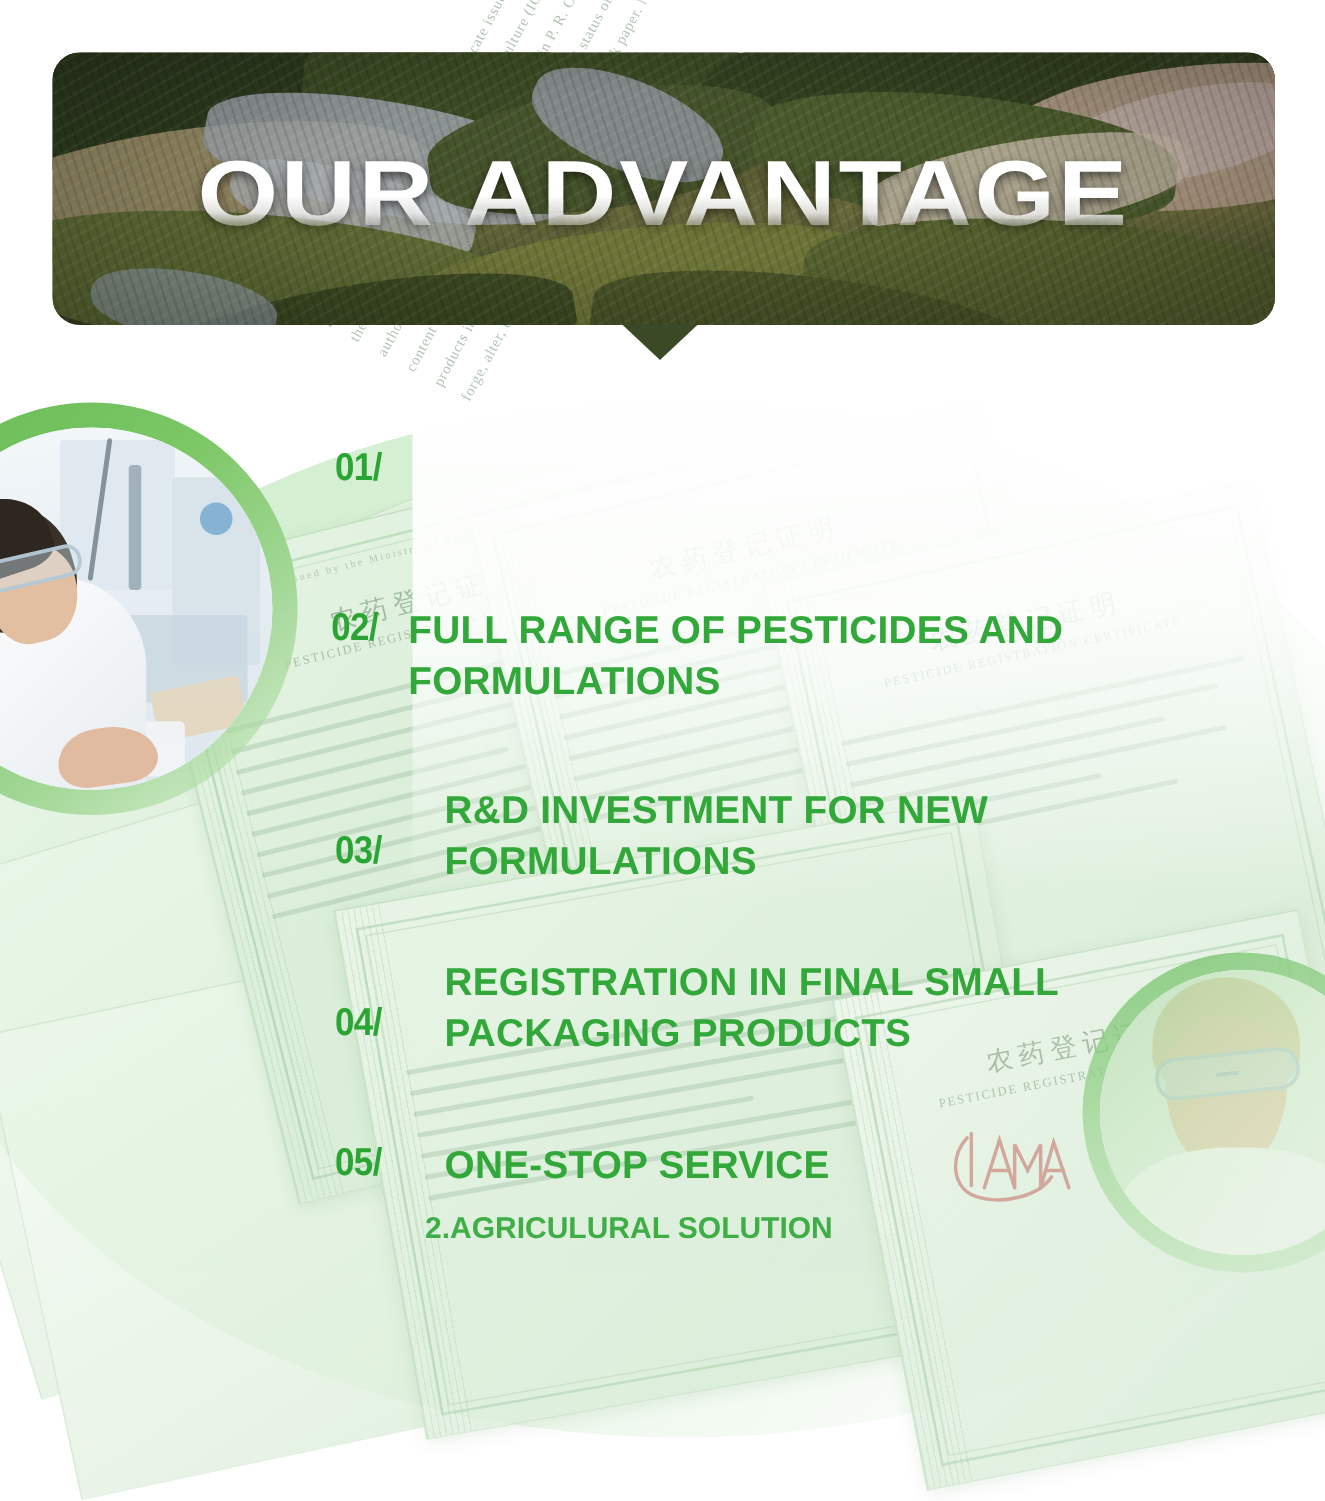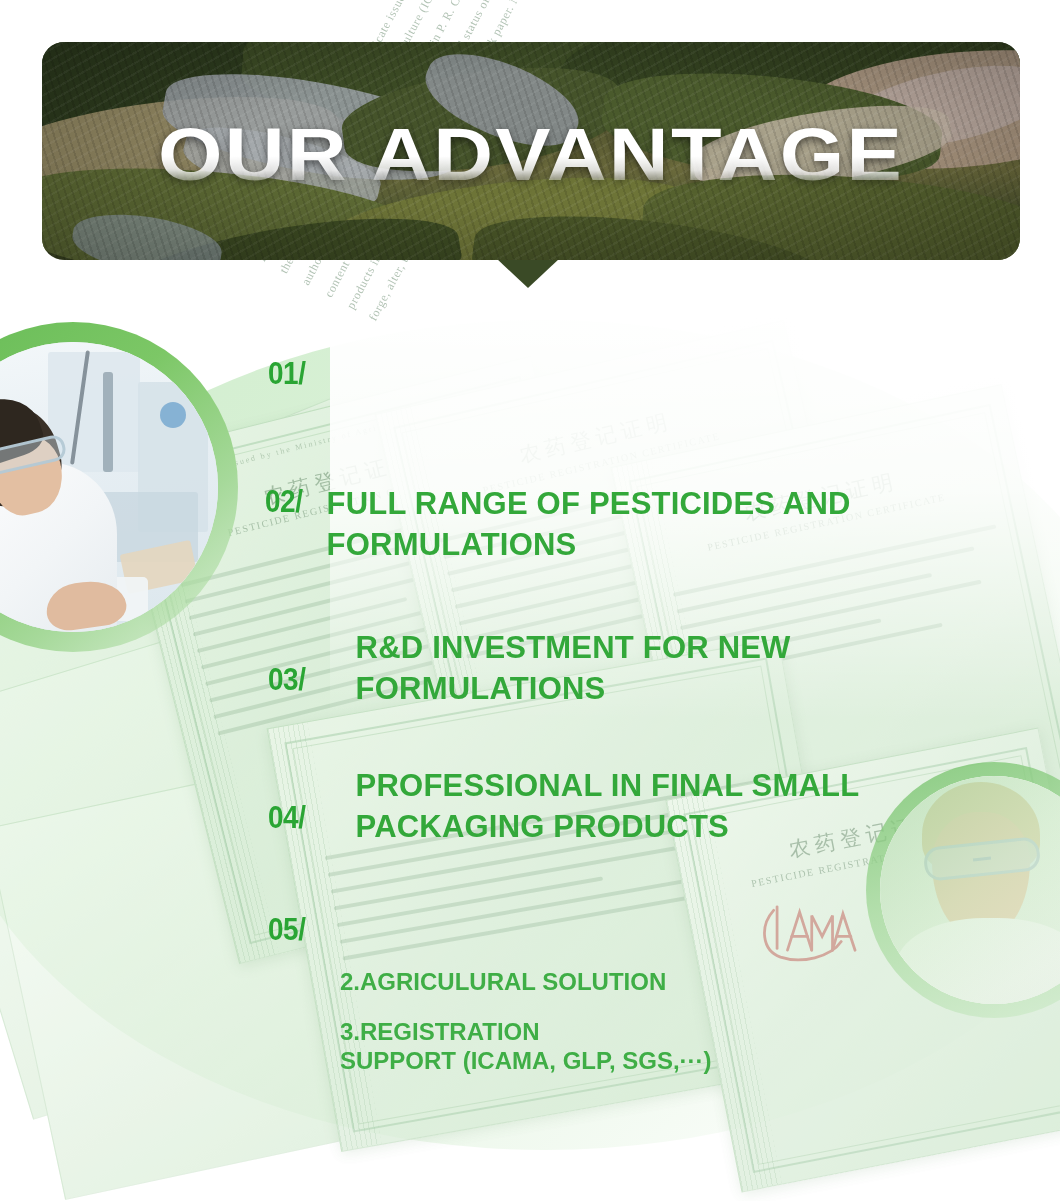--- a/index.html
+++ b/index.html
@@ -699,29 +699,28 @@
     </div>
 
     <div class="row" id="row-3">
       <div class="row-num">03/</div>
       <div class="row-title">R&amp;D INVESTMENT FOR NEW
 FORMULATIONS</div>
     </div>
 
     <div class="row" id="row-4">
       <div class="row-num">04/</div>
-      <div class="row-title">PROFESSIONAL IN FINAL SMALL
+      <div class="row-title">REGISTRATION IN FINAL SMALL
 PACKAGING PRODUCTS</div>
     </div>
 
     <div class="row" id="row-5">
       <div class="row-num">05/</div>
+      <div class="row-title">ONE-STOP SERVICE</div>
     </div>
 
     <div class="sublist">
       <div class="sub-item">2.AGRICULURAL SOLUTION</div>
-      <div class="sub-item">3.REGISTRATION
-SUPPORT (ICAMA, GLP, SGS,···)</div>
     </div>
 
   </div>
 
 </div>
 
 </body></html>

